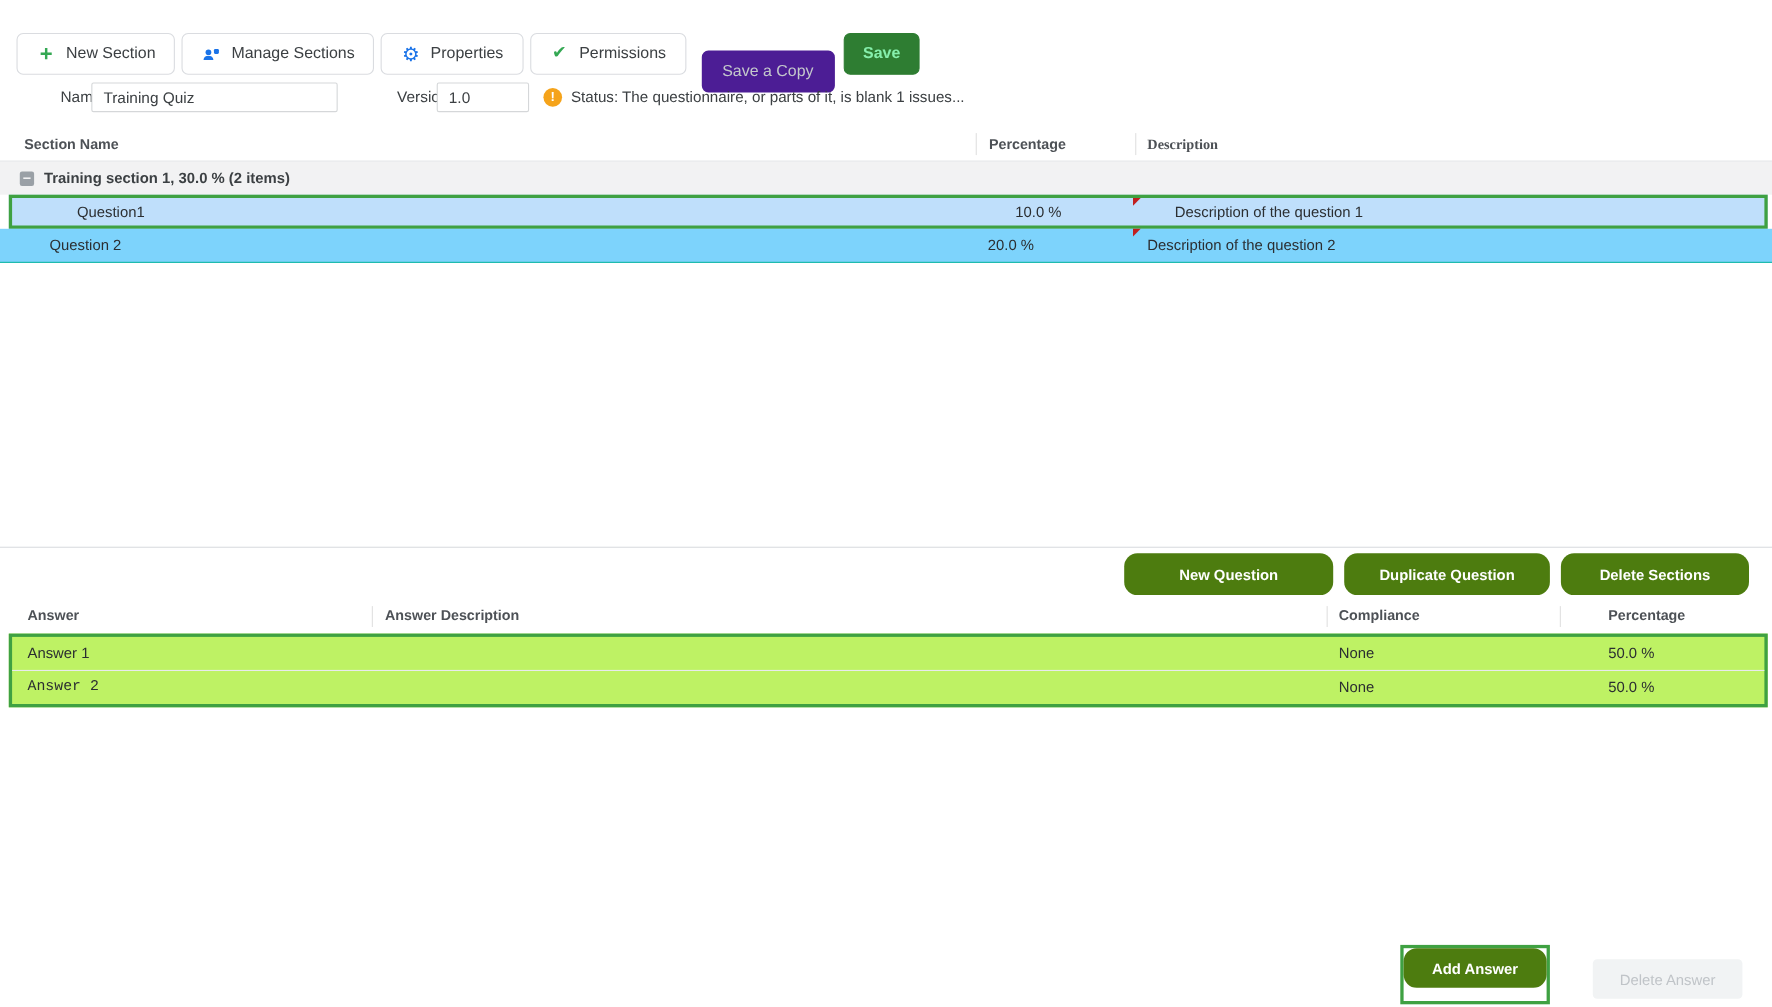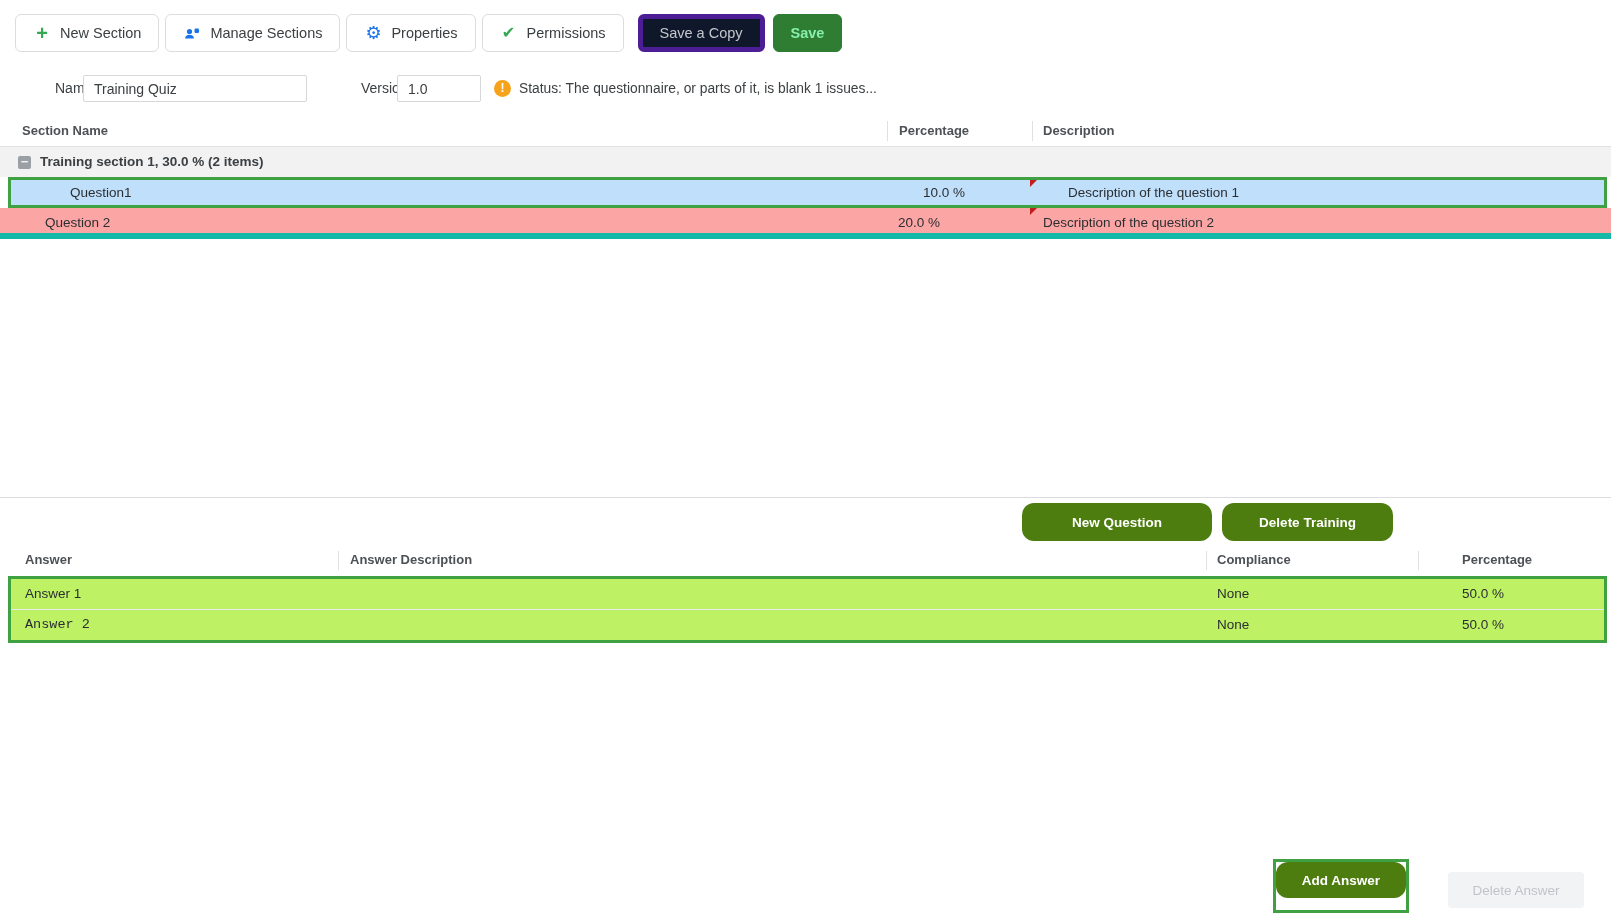--- a/index.html
+++ b/index.html
@@ -12,21 +12,21 @@
   .toolbar{position:absolute;top:14px;left:15px;display:flex;gap:6px;align-items:center;}
   .tb-btn{
     height:38px;display:flex;align-items:center;gap:9px;padding:0 17px;
     background:#fff;border:1px solid #dadce0;border-radius:6px;
     font-size:14.5px;color:#3c4043;cursor:pointer;white-space:nowrap;box-sizing:border-box;
   }
   .tb-btn .ic{display:inline-flex;align-items:center;justify-content:center;width:18px;height:18px;}
   .ic-plus{color:#34a853;font-weight:bold;font-size:20px;line-height:18px;}
   .ic-gear{color:#1a73e8;font-size:18px;line-height:18px;}
   .ic-check{color:#34a853;font-weight:bold;font-size:16px;line-height:18px;}
-  .tb-btn.disabled{background:#0f172a;border:5px solid #4c1d95;color:#c4c8cc;cursor:default;}
+  .tb-btn.disabled{background:#4c1d95;border:2px solid #4c1d95;color:#c4c8cc;cursor:default;margin-top:32px;}
   .tb-btn.primary{background:#2e7d32;border:1px solid #2e7d32;color:#86efac;font-weight:bold;margin-left:2px;}
   
   .form-row{position:absolute;top:75px;left:0;width:100%;height:27px;}
   .form-row .lbl{position:absolute;line-height:27px;font-size:14px;color:#3c4043;margin-left:39px;}
   .txt-input{
     position:absolute;height:27px;box-sizing:border-box;border:1px solid #d5d7d9;border-radius:2px;
     padding:0 10px;font-size:14px;color:#3c4043;font-family:inherit;background:#fff;outline:none;
   }
   .warn-ic{
     position:absolute;left:494px;top:5px;width:17px;height:17px;border-radius:50%;
@@ -44,21 +44,21 @@
     color:#f2f2f3;font-size:13px;line-height:11px;text-align:center;font-weight:bold;
   }
   .group-label{position:absolute;left:40px;line-height:30px;font-size:13.5px;font-weight:bold;color:#3c4043;}
   .q-row-selected{
     position:absolute;top:177px;left:8px;width:1599px;height:31px;box-sizing:border-box;
     background:#bfdffb;border:3px solid #3fa142;cursor:pointer;
   }
   .q-row-selected .cell{position:absolute;line-height:25px;font-size:13.5px;color:#2b2e31;margin-left:25px;}
   .q-row{
     position:absolute;top:208px;left:0;width:100%;height:31px;box-sizing:border-box;
-    border-bottom:6px solid #14b8a6;background:#fca5a5;cursor:pointer;
+    border-bottom:1px solid #14b8a6;background:#7dd3fc;cursor:pointer;
   }
   .q-row .cell{position:absolute;line-height:30px;font-size:13.5px;color:#2b2e31;}
   .red-marker{
     position:absolute;width:0;height:0;
     border-top:7px solid #c11f1f;border-right:7px solid transparent;
   }
   
   .split-divider{position:absolute;top:497px;left:0;width:100%;height:1px;background:#dadce0;}
   
   .q-actions{position:absolute;top:503px;left:1022px;display:flex;gap:10px;}
@@ -131,21 +131,21 @@
   <input class="txt-input" style="left: 397px; width: 84px;" type="text" value="1.0">
   <span class="warn-ic">!</span>
   <span class="status-text">Status: The questionnaire, or parts of it, is blank 1 issues...</span>
 </div>
 
 <div class="qt-header">
   <span class="hdr-cell" style="left:22px;">Section Name</span>
   <span class="hdr-sep" style="left:887px;"></span>
   <span class="hdr-cell" style="left:899px;">Percentage</span>
   <span class="hdr-sep" style="left:1032px;"></span>
-  <span class="hdr-cell" style="left:1043px;">Description</span>
+  <span class="hdr-cell" style="left:1043px;font-family:Liberation Serif, serif;">Description</span>
 </div>
 
 <div class="group-row">
   <span class="collapse-ic">−</span>
   <span class="group-label">Training section 1, 30.0 % (2 items)</span>
 </div>
 
 <div class="q-row-selected">
   <span class="cell" style="left:34px;">Question1</span>
   <span class="cell" style="left:887px;">10.0 %</span>
@@ -157,21 +157,22 @@
   <span class="cell" style="left:45px;">Question 2</span>
   <span class="cell" style="left:898px;">20.0 %</span>
   <span class="red-marker" style="left:1030px;top:0;"></span>
   <span class="cell" style="left:1043px;">Description of the question 2</span>
 </div>
 
 <div class="split-divider"></div>
 
 <div class="q-actions">
   <button class="blue-btn w-new">New Question</button>
-  <button class="blue-btn w-del">Delete Training</button>
+  <button class="blue-btn w-dup">Duplicate Question</button>
+  <button class="blue-btn w-del">Delete Sections</button>
 </div>
 
 <div class="at-header">
   <span class="hdr-cell" style="left:25px;">Answer</span>
   <span class="hdr-sep" style="left:338px;top:6px;bottom:6px;"></span>
   <span class="hdr-cell" style="left:350px;">Answer Description</span>
   <span class="hdr-sep" style="left:1206px;top:6px;bottom:6px;"></span>
   <span class="hdr-cell" style="left:1217px;">Compliance</span>
   <span class="hdr-sep" style="left:1418px;top:6px;bottom:6px;"></span>
   <span class="hdr-cell" style="left:1462px;">Percentage</span>

